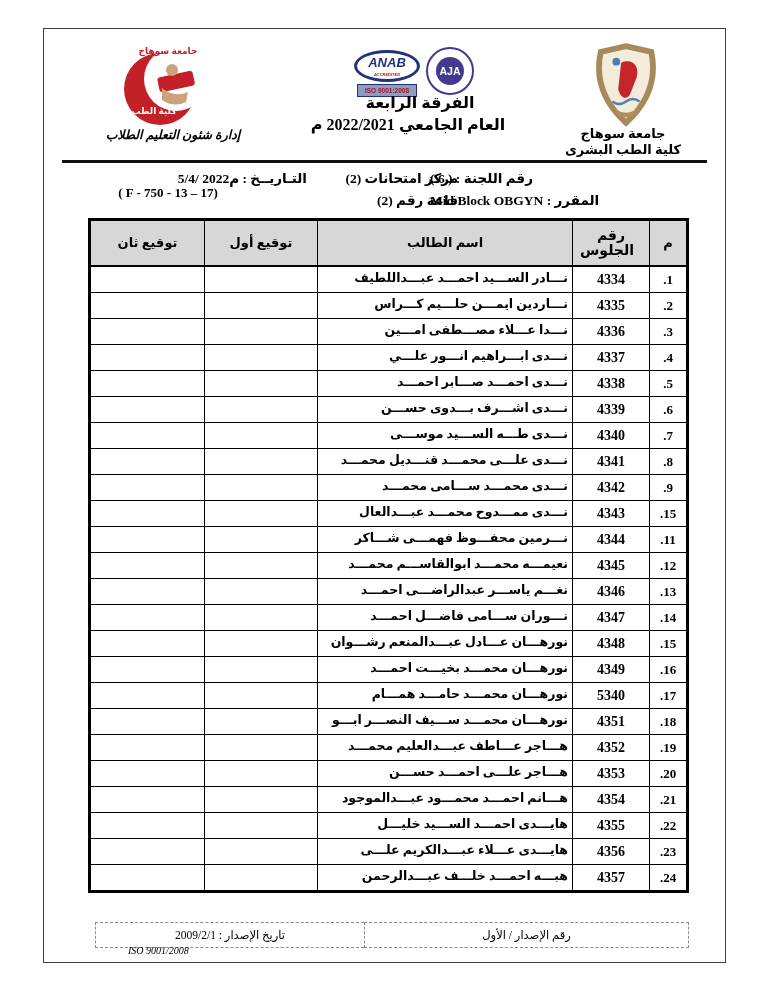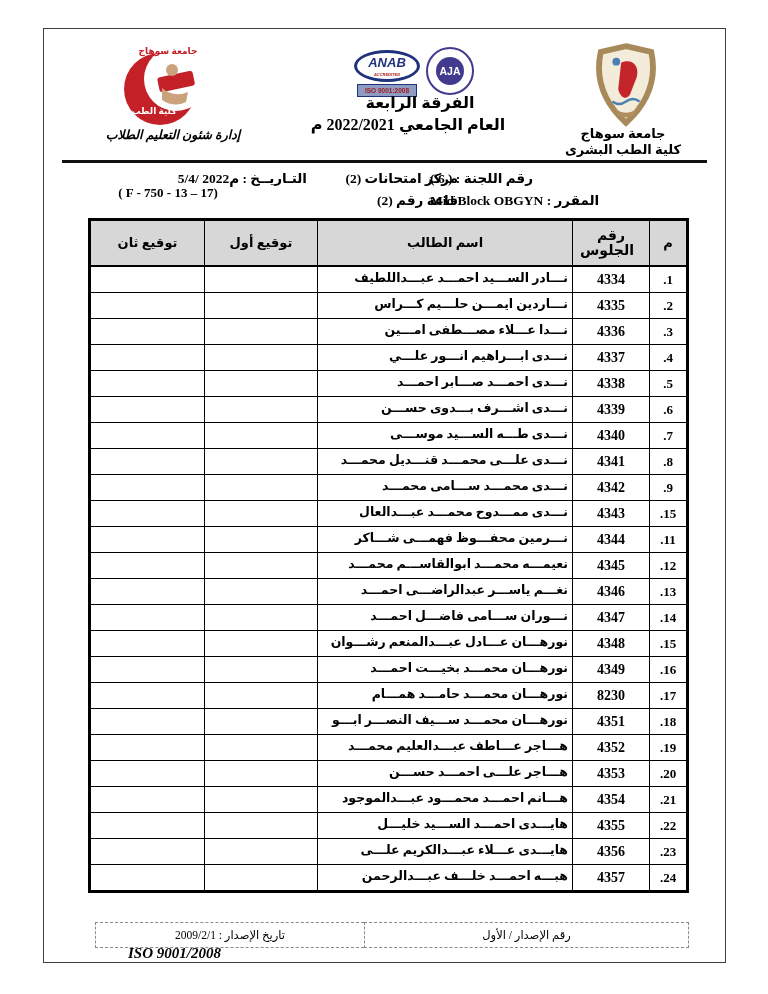--- a/index.html
+++ b/index.html
@@ -53,21 +53,21 @@
   .c-name{width:254px;}
   .c-sig1{width:112px;}
   .c-sig2{width:113px;}
   .clip{height:25px;overflow:hidden;padding-right:4px;}
   .nm{line-height:23px;height:23px;white-space:nowrap;font-weight:bold;font-size:12.5px;direction:rtl;text-align:right;}
   
   .footer-table{left:95px;top:922px;width:594px;height:22px;border-collapse:collapse;position:absolute;direction:rtl;}
   .footer-table td{border:1px dashed #8a8a8a;font-size:11.5px;text-align:center;height:22px;}
   .f-ver{width:325px;}
   .f-date{width:269px;}
-  .iso-line{left:128px;top:945px;font-weight:bold;font-style:italic;font-size:15px;}
+  .iso-line{left:128px;top:945px;font-weight:normal;font-style:italic;font-size:10px;}
 </style>
 </head>
 <body>
 
 <div class="abs page-border"></div>
 
 <div class="abs logo-left">
   <svg width="110" height="90" viewBox="0 0 110 90">
     <circle cx="50" cy="49" r="36" fill="#c32127"></circle>
     <circle cx="66" cy="39" r="32" fill="#ffffff"></circle>
@@ -307,21 +307,21 @@
         <td class="c-name">
           <div class="clip">
             <div class="nm">نورهـــان محمـــد بخيـــت احمـــد</div>
           </div>
         </td>
         <td class="c-sig1"></td>
         <td class="c-sig2"></td>
       </tr>
       <tr>
         <td class="c-no">17.</td>
-        <td class="c-seat">8230</td>
+        <td class="c-seat">5340</td>
         <td class="c-name">
           <div class="clip">
             <div class="nm">نورهـــان محمـــد حامـــد همـــام</div>
           </div>
         </td>
         <td class="c-sig1"></td>
         <td class="c-sig2"></td>
       </tr>
       <tr>
         <td class="c-no">18.</td>

